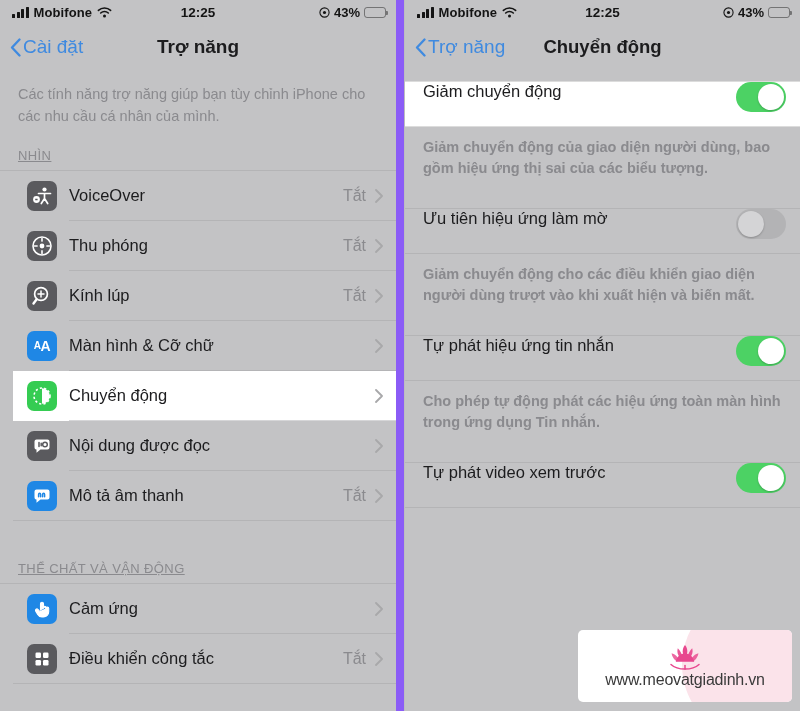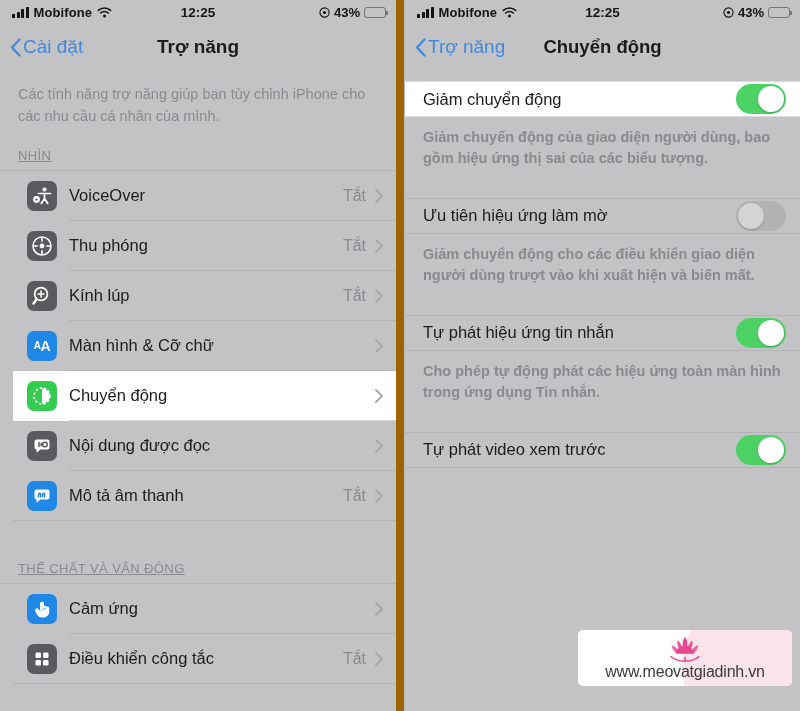--- a/index.html
+++ b/index.html
@@ -9,21 +9,21 @@
   body {
     width: 800px; height: 711px;
     font-family: "Liberation Sans", "DejaVu Sans", sans-serif;
     overflow: hidden;
     position: relative;
   }
   .screen {
     width: 800px; height: 711px;
     display: flex;
     position: relative;
-    background: #a16207;
+    background: #8b5cf6;
     gap: 8px;
   }
   .pane {
     width: 400px; height: 711px;
     position: relative;
     background: #c3c3c5;
     overflow: hidden;
   }
   .pane.right { border-left: 1px solid #bdbdbf; width: 399px; }
 
@@ -148,22 +148,22 @@
     margin-right: 9px;
   }
   .chev {
     width: 8px; height: 14px; margin-right: 13px; display:block;
     flex: 0 0 8px;
   }
   .spacer-gap { height: 36px; }
 
   
   .r-row {
-    display: flex; align-items: center; justify-content: space-between;
-    height: 36px;
+    display: flex; justify-content: space-between;
+    height: 46px;
     padding: 0 14px 0 18px;
     box-sizing: border-box;
     position: relative;
     border-top: 1px solid #b4b4b6;
     border-bottom: 1px solid #b4b4b6;
     cursor: pointer;
   }
   .r-row.white { background: #ffffff; border-color: #dcdcdc; }
   .r-label { font-size: 16.5px; color: #1c1c1e; }
   .toggle {
@@ -185,21 +185,21 @@
     font-size: 14.5px; line-height: 1.48;
     color: #8a8a8e;
     font-weight: bold;
   }
   .r-gap { height: 14px; }
 
   
   .watermark {
     position: absolute;
     left: 578px; top: 630px;
-    width: 214px; height: 56px;
+    width: 214px; height: 72px;
     background: #ffffff;
     border-radius: 5px;
     overflow: hidden;
   }
   .wm-swoosh {
     position: absolute; right: -40px; top: -40px;
     width: 150px; height: 150px; border-radius: 50%;
     background: #fbe3ea;
   }
   .wm-inner {

